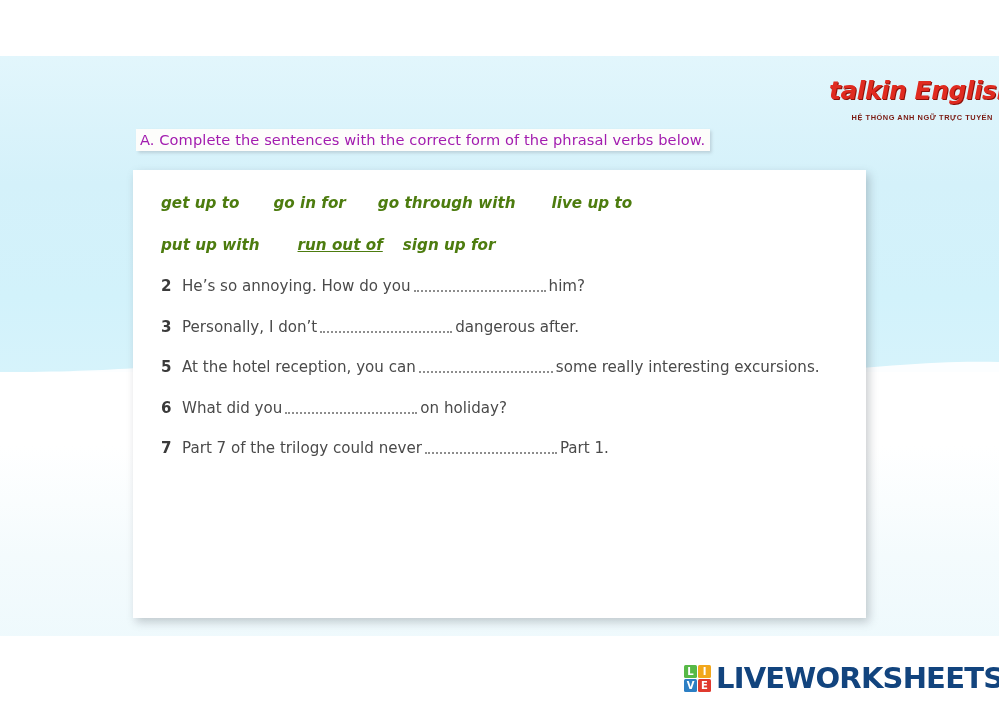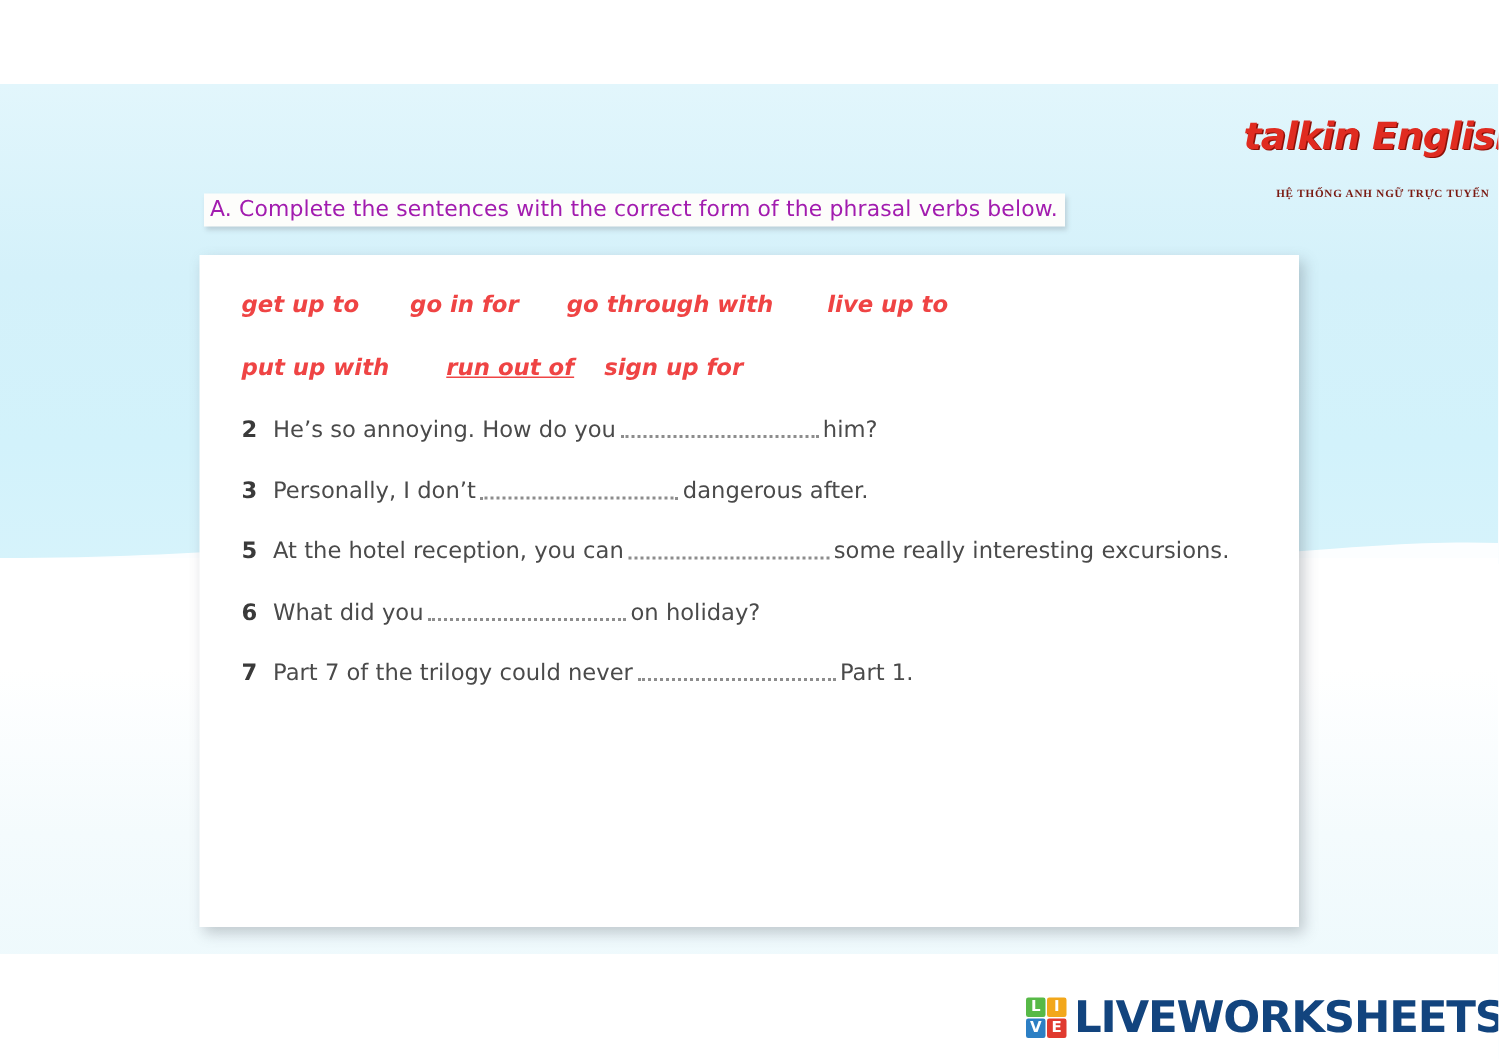--- a/index.html
+++ b/index.html
@@ -67,28 +67,28 @@
     font-weight: bold;
     font-style: italic;
     font-size: 25px;
     line-height: 26px;
     letter-spacing: -0.5px;
     color: #e02b20;
     text-shadow: 1px 1px 0 #8d1008;
     white-space: nowrap;
   }
   .brand-logo-sub {
-    font-family: Liberation Serif, serif;
+    font-family: Liberation Sans, sans-serif;
     font-weight: bold;
     font-size: 7.4px;
     line-height: 11px;
     letter-spacing: 0.55px;
     color: #7a1a12;
     white-space: nowrap;
-    margin-top: 19px;
+    margin-top: 8px;
   }
 
   
   .instruction {
     position: absolute;
     left: 136px;
     top: 129px;
     padding: 2px 5px 3px 4px;
     background: #fdfdfb;
     box-shadow: 1.5px 2px 3px rgba(120,130,140,0.30);
@@ -115,21 +115,21 @@
     position: absolute;
     left: 28px;
     top: 12px;
     width: 680px;
   }
   .wordbank-row {
     font-family: "DejaVu Sans", sans-serif;
     font-style: italic;
     font-weight: bold;
     font-size: 15.2px;
-    color: #ef4444;
+    color: #4d7c0f;
     line-height: 42px;
     white-space: nowrap;
   }
   .wordbank-item {
     display: inline-block;
   }
   .wb-gap-1 { margin-right: 34px; }
   .wb-gap-2 { margin-right: 32px; }
   .wb-gap-3 { margin-right: 36px; }
   .wb-gap-4 { margin-right: 38px; }

